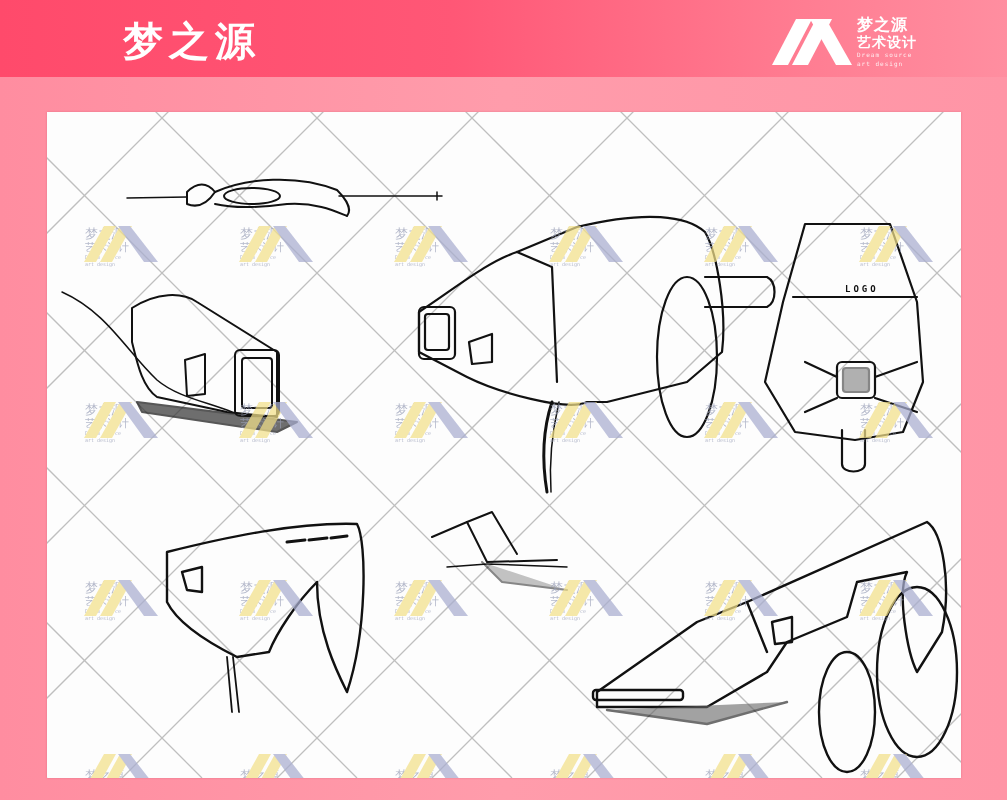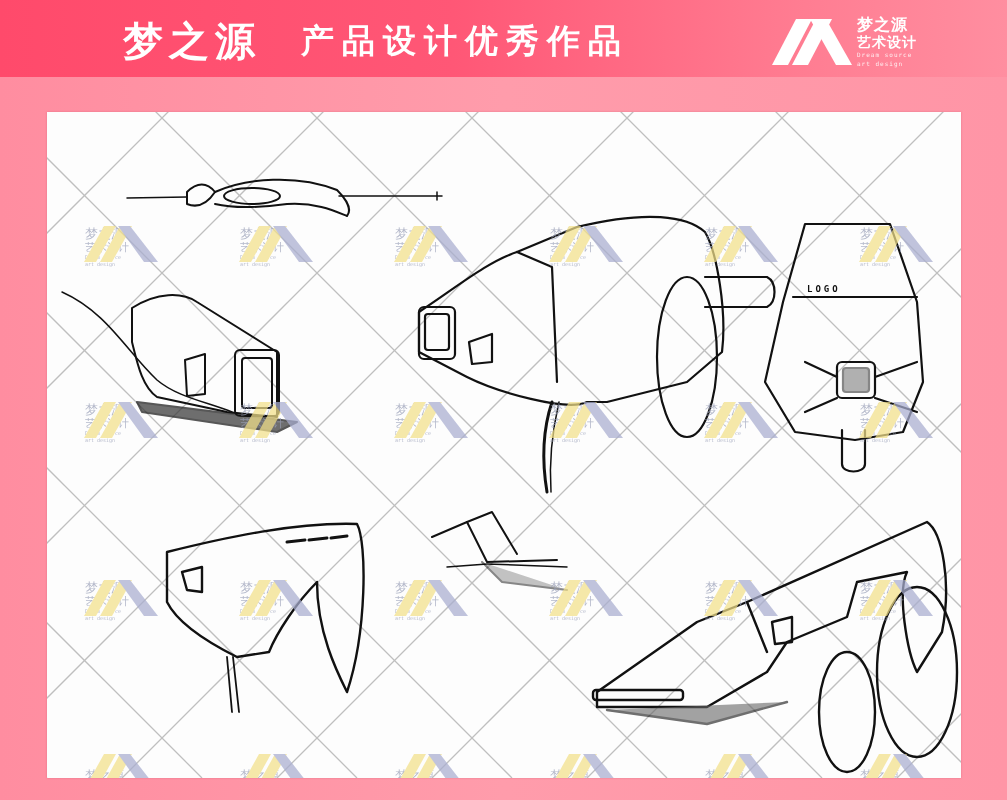--- a/index.html
+++ b/index.html
@@ -48,21 +48,20 @@
     position: absolute; font-family: "DejaVu Sans Mono", monospace; font-size: 9px;
     letter-spacing: 3px; color: #111; font-weight: bold;
   }
 </style>
 </head>
 <body>
 
 <div class="header">
   <div class="header-title">
     <span class="brand">梦之源</span>
-    <span class="subtitle">产品设计优秀作品</span>
   </div>
   <div class="logo">
     <svg class="logo-mark" viewBox="0 0 85 50">
       <polygon points="2,48 18,48 42,2 26,2" fill="#fff"></polygon>
       <polygon points="22,48 38,48 62,2 46,2" fill="#fff"></polygon>
       <polygon points="40,2 56,2 82,48 66,48" fill="#fff"></polygon>
     </svg>
     <div class="logo-text">
       <div class="logo-cn1">梦之源</div>
       <div class="logo-cn2">艺术设计</div>
@@ -162,21 +161,21 @@
         <rect x="546" y="578" width="90" height="10" rx="3"></rect>
         <path d="M700,490 L720,540"></path>
         <path d="M725,510 L745,505 L745,530 L728,532 Z"></path>
         <path d="M560,598 L660,612 L740,590" fill="#666" opacity=".6"></path>
         <ellipse cx="800" cy="600" rx="28" ry="60"></ellipse>
         <ellipse cx="870" cy="560" rx="40" ry="85"></ellipse>
       </g>
     </g>
   </svg>
 
-  <div class="logo-label" style="left:760px; top:172px;">LOGO</div>
+  <div class="logo-label" style="left:798px; top:172px;">LOGO</div>
 
   <div class="wm" style="left:35px; top:112px;">
     <svg class="wm-mark" viewBox="0 0 80 40">
         <polygon points="2,38 14,38 34,2 22,2" fill="#f2e08a"></polygon>
         <polygon points="18,38 30,38 50,2 38,2" fill="#f2e08a"></polygon>
         <polygon points="36,2 48,2 76,38 62,38" fill="#a9aed0"></polygon>
       </svg>
     <div class="wm-text">
         <div class="wm-cn1">梦之源</div>
         <div class="wm-cn2">艺术设计</div>

